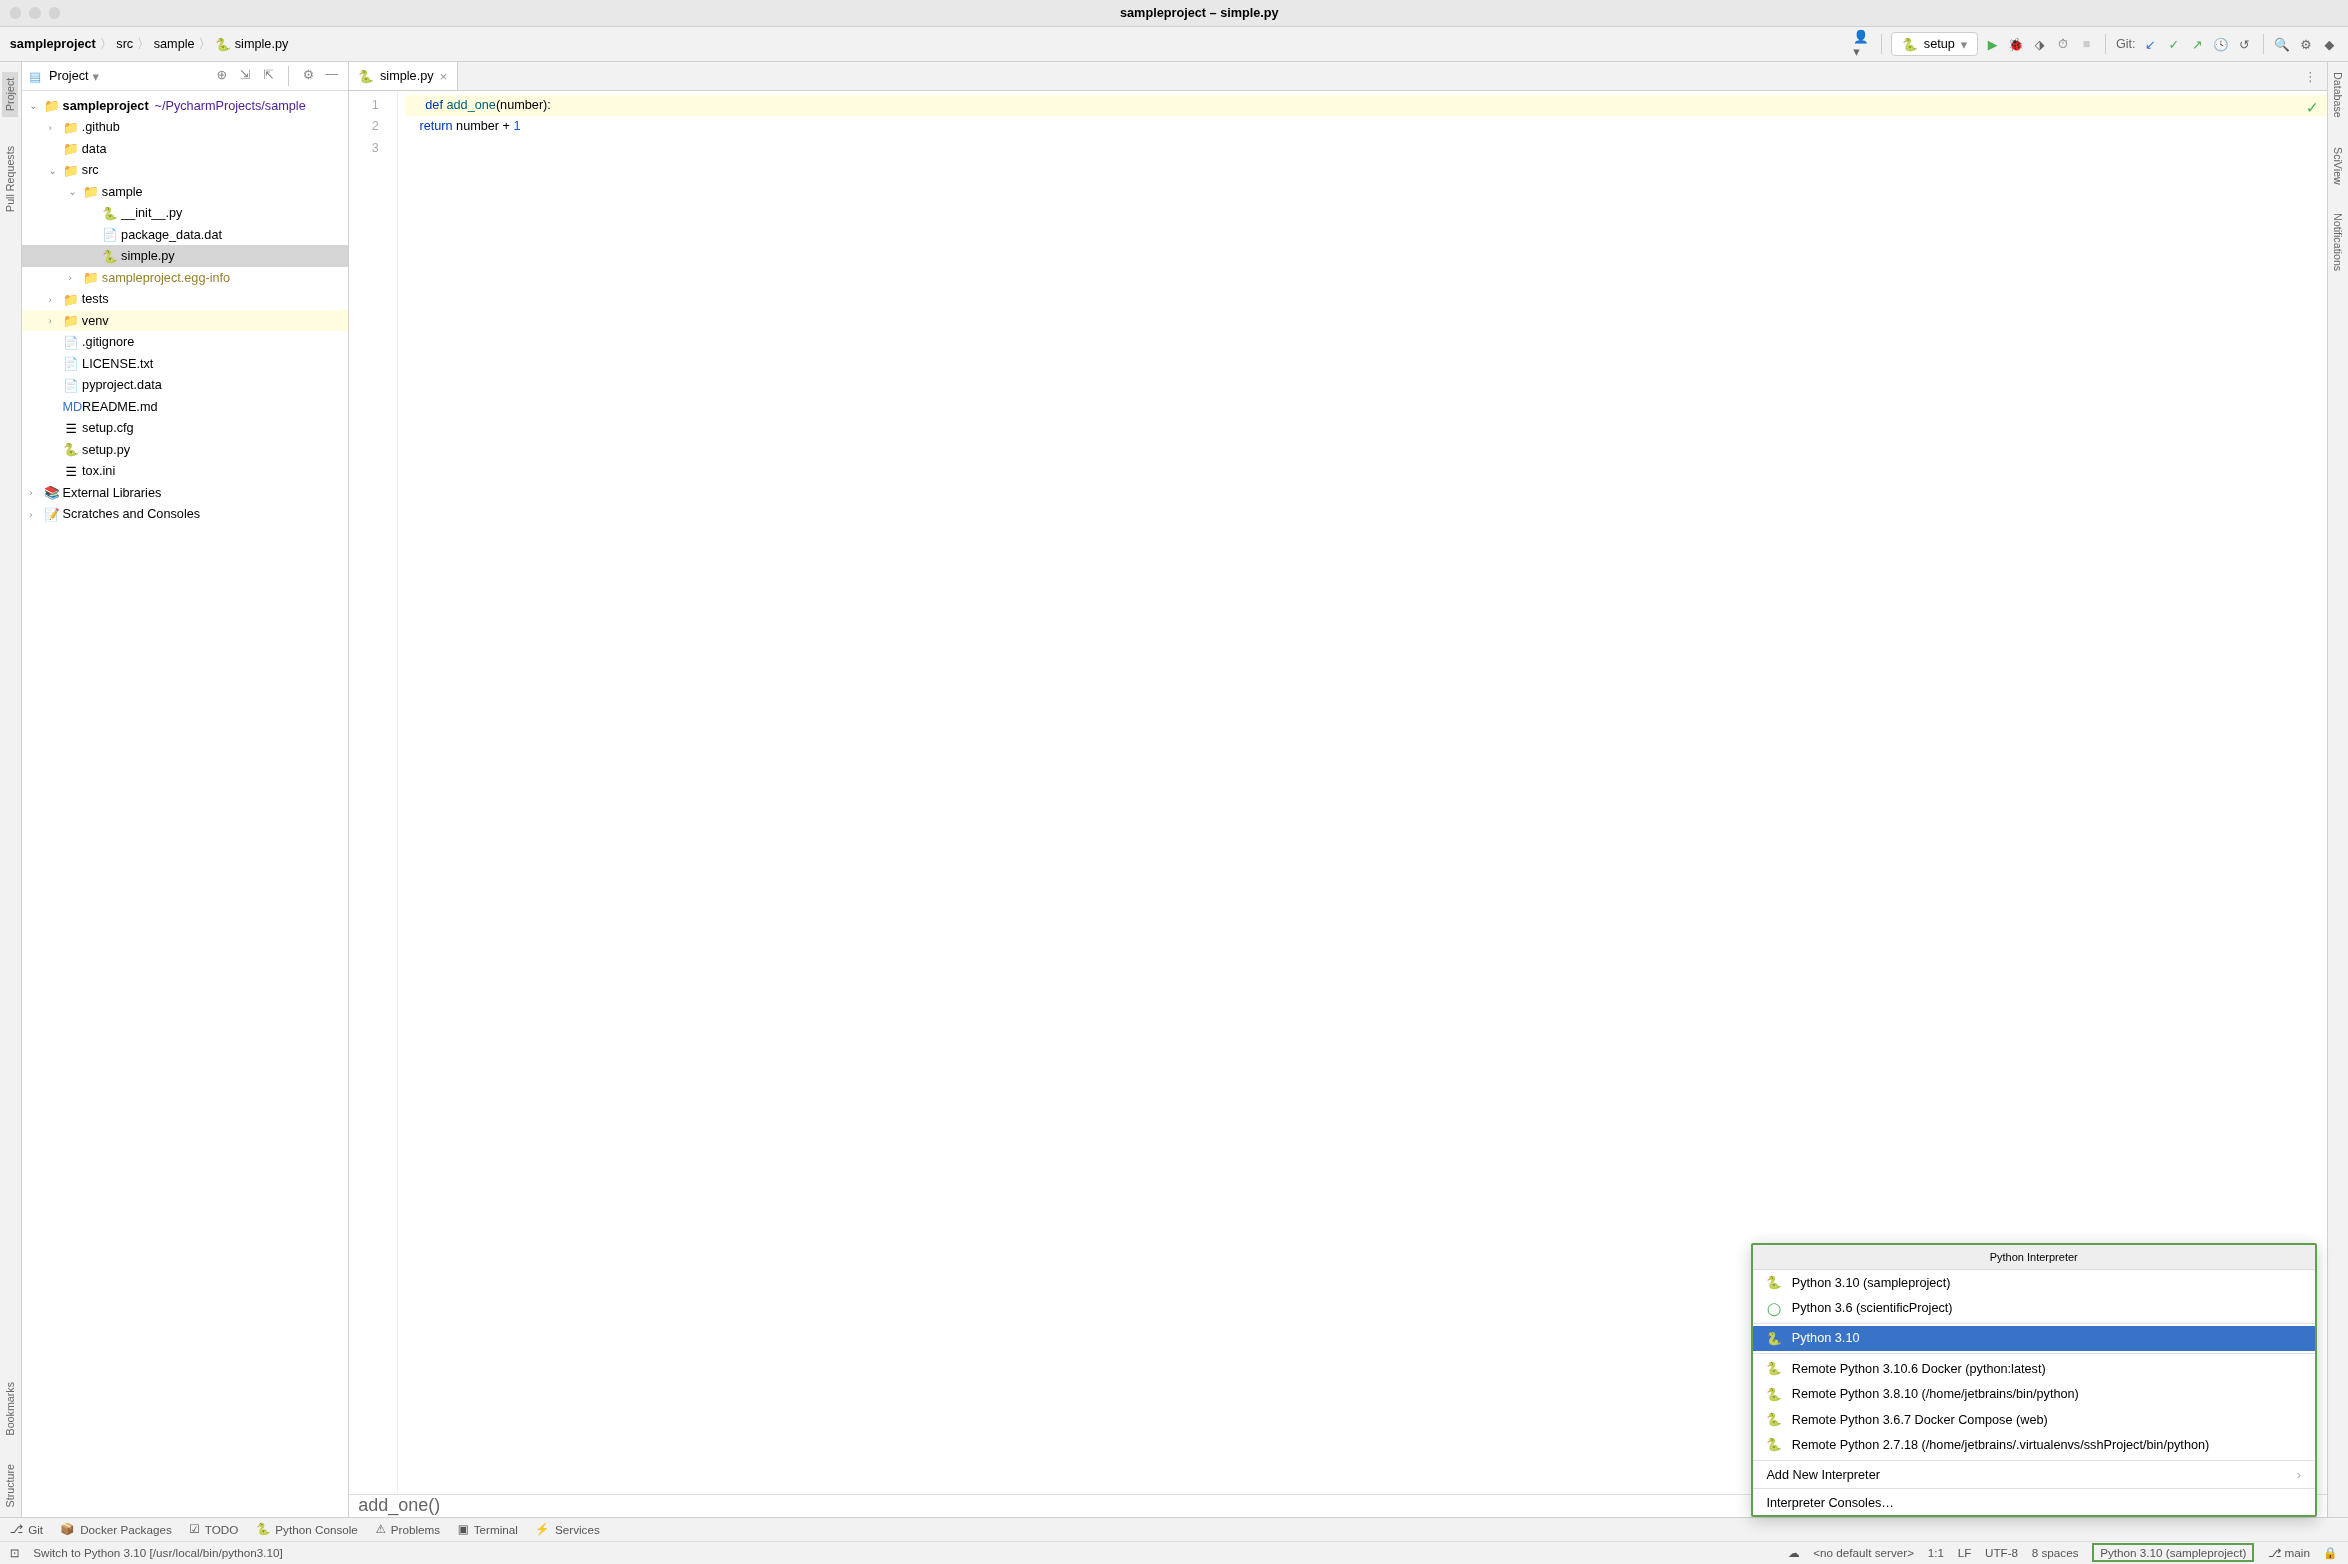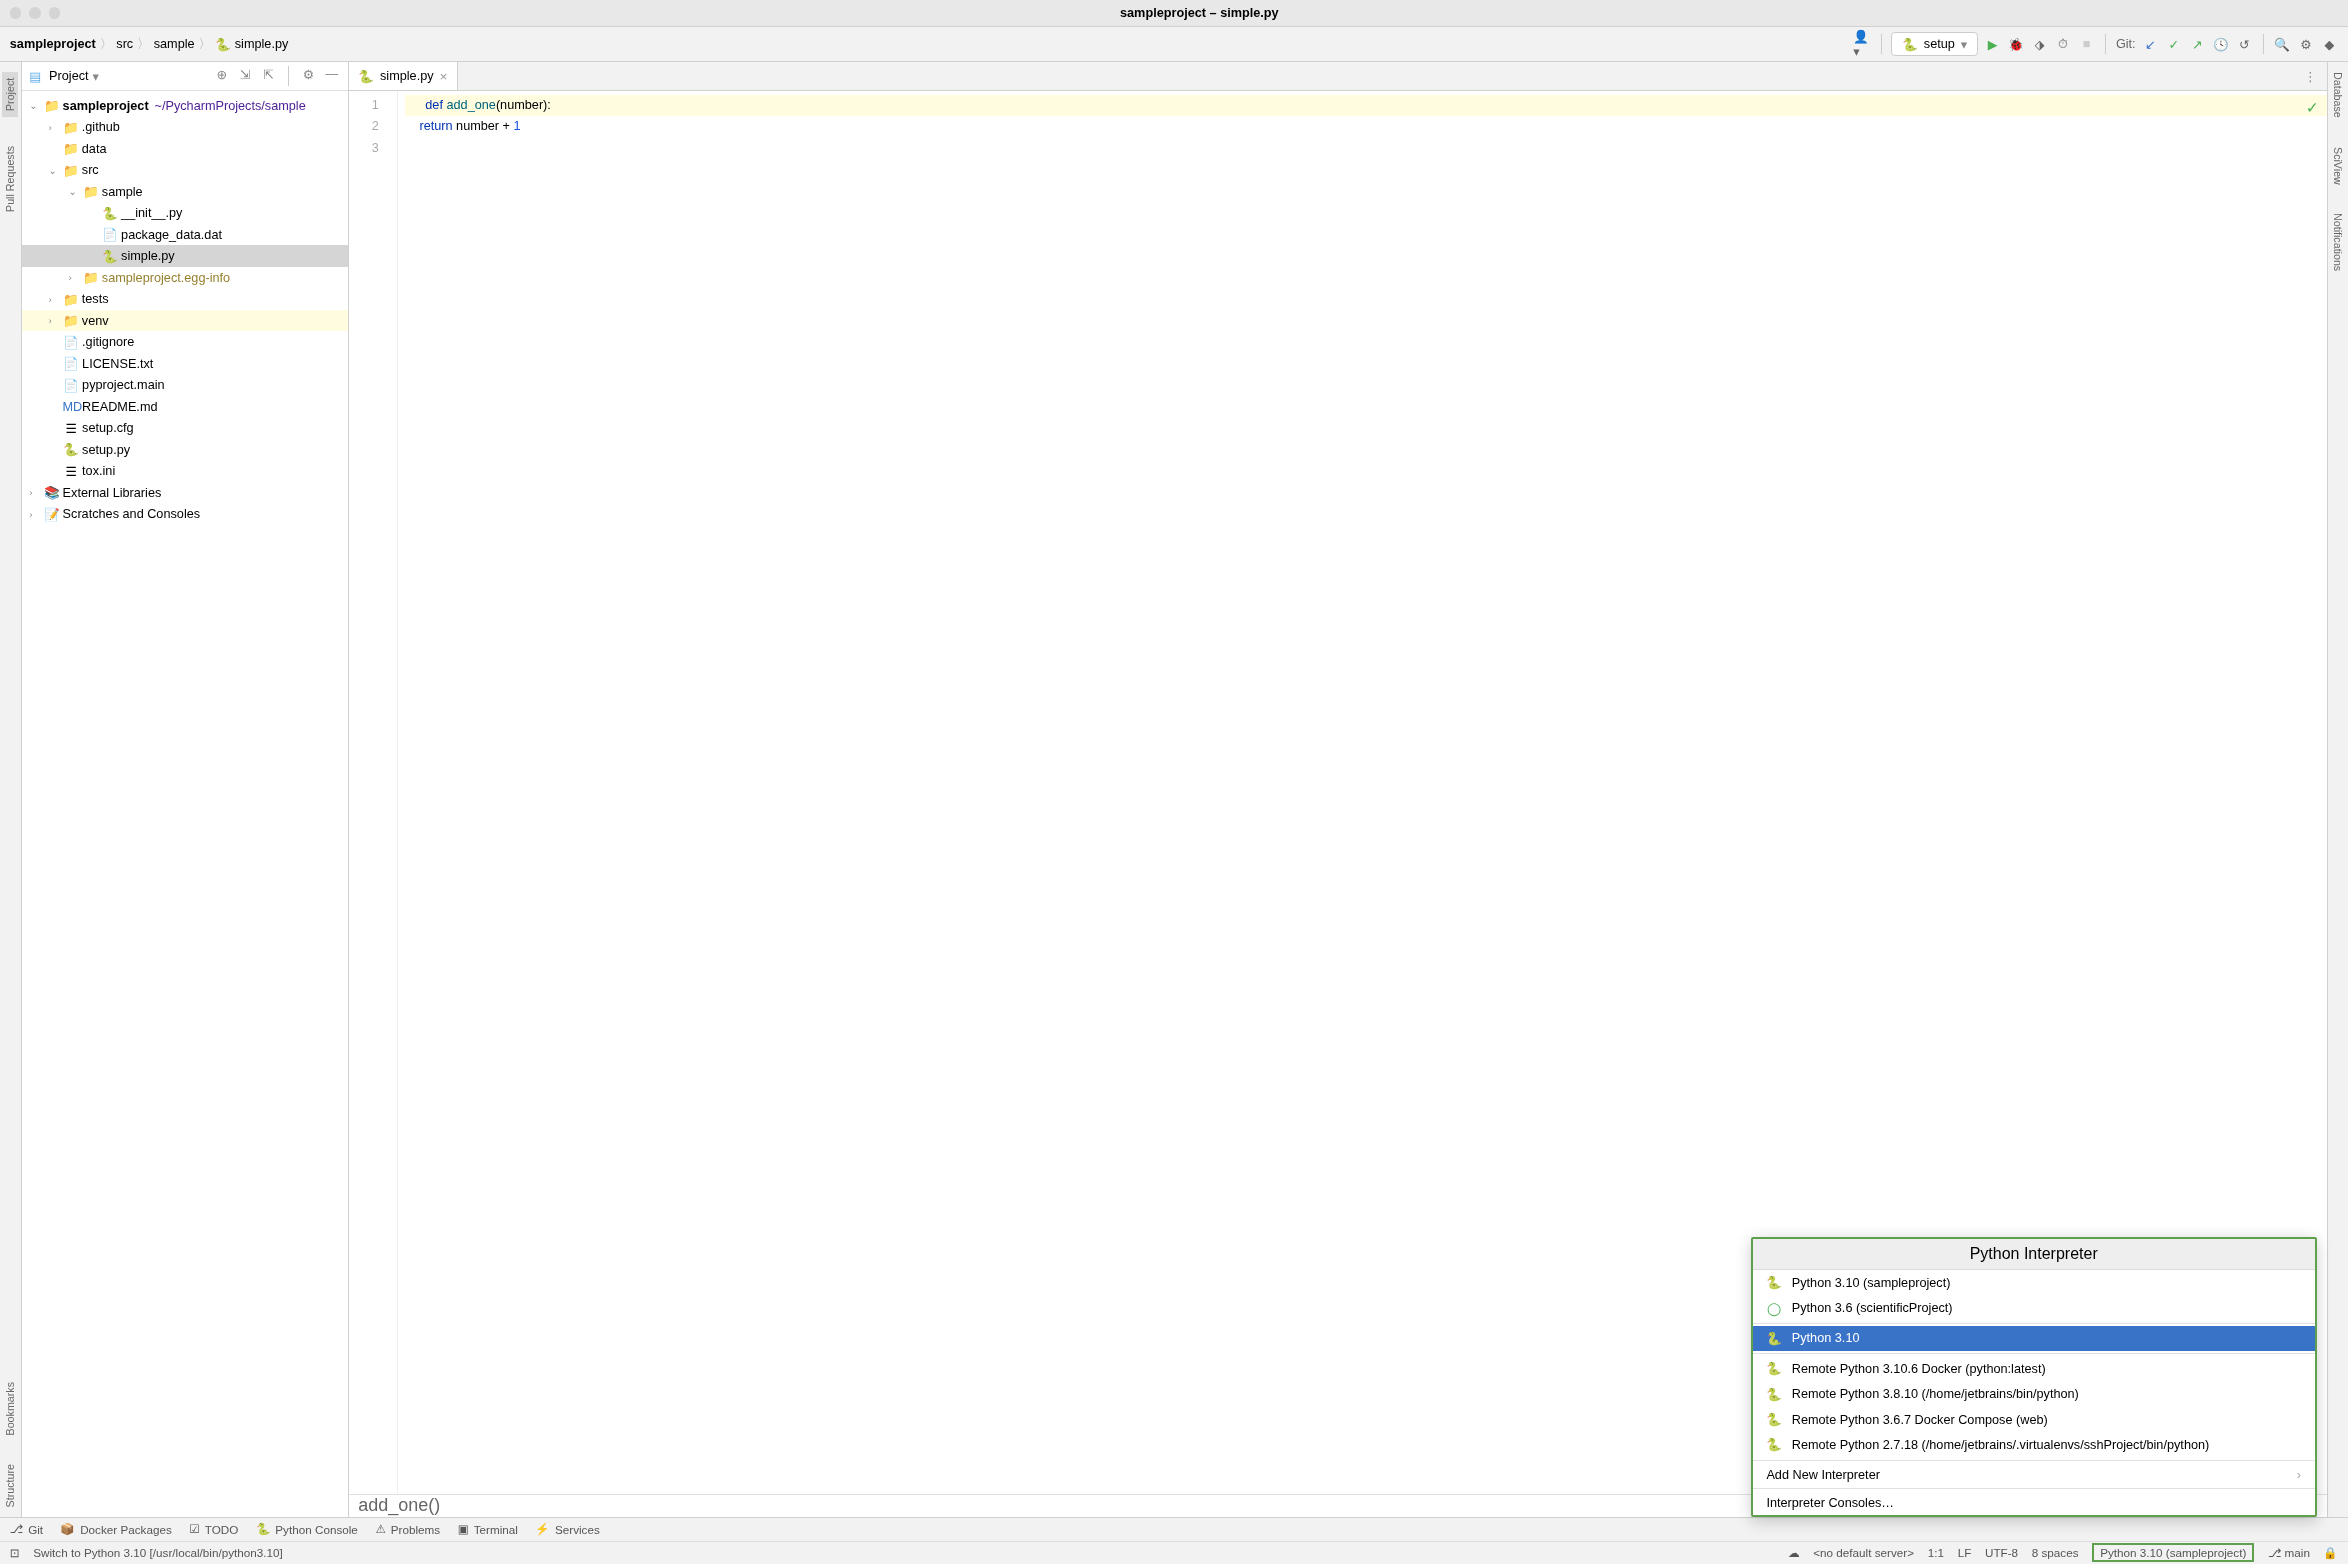--- a/index.html
+++ b/index.html
@@ -60,21 +60,21 @@
     .code-line { height: 21.5px; line-height: 21.5px; white-space: pre; }
     .kw { color: #0033b3; }
     .fn { color: #00627a; }
     .num { color: #1750eb; }
     .code-check { position: absolute; right: 7.8px; top: 7.8px; color: #4caf50; font-size: 15.6px; }
     .code-highlight { background: #fffce0; display: inline-block; width: 100%; padding-left: 20px; }
     
     .breadcrumb-bar { height: 23.4px; border-top: 1px solid #e0e0e0; padding: 0 9.8px; display: flex; align-items: center; font-size: 18px; color: #666; }
     
     .interpreter-popup { position: absolute; right: 9.8px; bottom: 0; width: 566px; background: #fff; border: 2px solid #5fa04e; border-radius: 2px; box-shadow: 0 3.9px 15.6px rgba(0,0,0,0.2); z-index: 100; }
-    .popup-header { background: #eee; padding: 5.9px 0; text-align: center; font-size: 16px; border-bottom: 1px solid #ddd; }
+    .popup-header { background: #eee; padding: 5.9px 0; text-align: center; font-size: 11px; border-bottom: 1px solid #ddd; }
     .popup-item { display: flex; align-items: center; padding: 4.9px 13.7px; gap: 9.8px; cursor: pointer; }
     .popup-item.selected { background: #3973c8; color: #fff; }
     .popup-sep { height: 1px; background: #e0e0e0; margin: 2px 0; }
     .popup-item-arrow { margin-left: auto; color: #aaa; }
     .py-small-icon { width: 15.6px; height: 15.6px; display: inline-flex; align-items: center; justify-content: center; }
     
     .bottom-toolbar { height: 23.4px; display: flex; align-items: center; padding: 0 9.8px; background: #f2f2f2; border-top: 1px solid #d0d0d0; gap: 17.6px; font-size: 11.7px; }
     .bt-item { display: flex; align-items: center; gap: 4.9px; cursor: pointer; color: #555; }
     
     .status-bar { height: 23.4px; display: flex; align-items: center; padding: 0 9.8px; background: #f2f2f2; border-top: 1px solid #ddd; gap: 13.7px; font-size: 11.7px; color: #555; }
@@ -217,21 +217,21 @@
       <div class="tree-node" style="padding-left:41px">
         <span class="tree-icon">📄</span>
           <span class="tree-label">.gitignore</span>
       </div>
       <div class="tree-node" style="padding-left:41px">
         <span class="tree-icon">📄</span>
           <span class="tree-label">LICENSE.txt</span>
       </div>
       <div class="tree-node" style="padding-left:41px">
         <span class="tree-icon">📄</span>
-          <span class="tree-label">pyproject.main</span>
+          <span class="tree-label">pyproject.data</span>
       </div>
       <div class="tree-node" style="padding-left:41px">
         <span class="tree-icon" style="color:#3973c8">MD</span>
           <span class="tree-label">README.md</span>
       </div>
       <div class="tree-node" style="padding-left:41px">
         <span class="tree-icon">☰</span>
           <span class="tree-label">setup.cfg</span>
       </div>
       <div class="tree-node" style="padding-left:41px">

